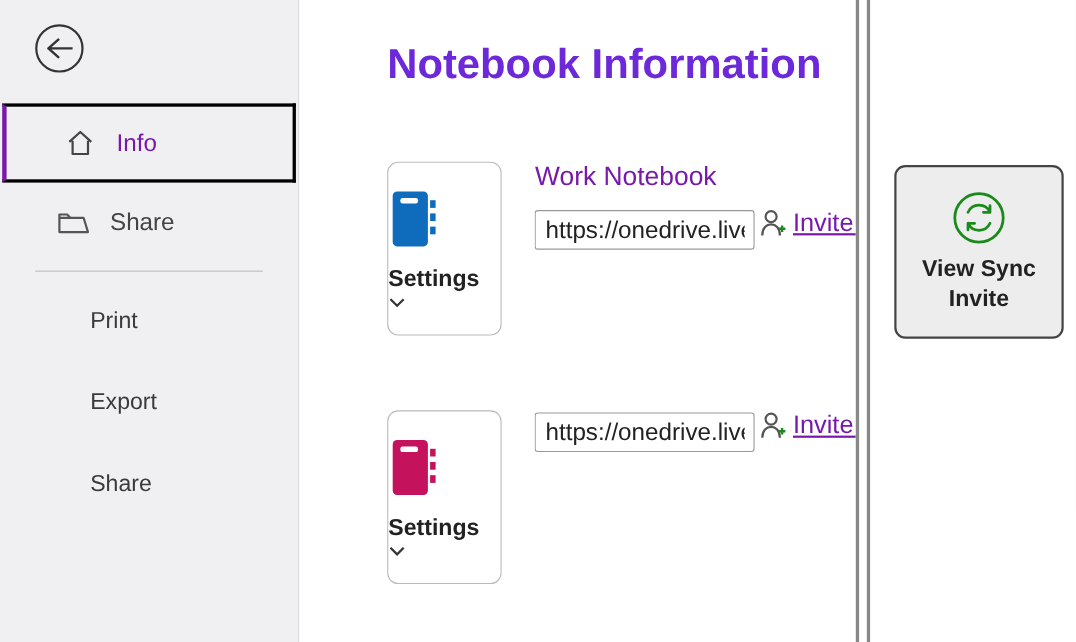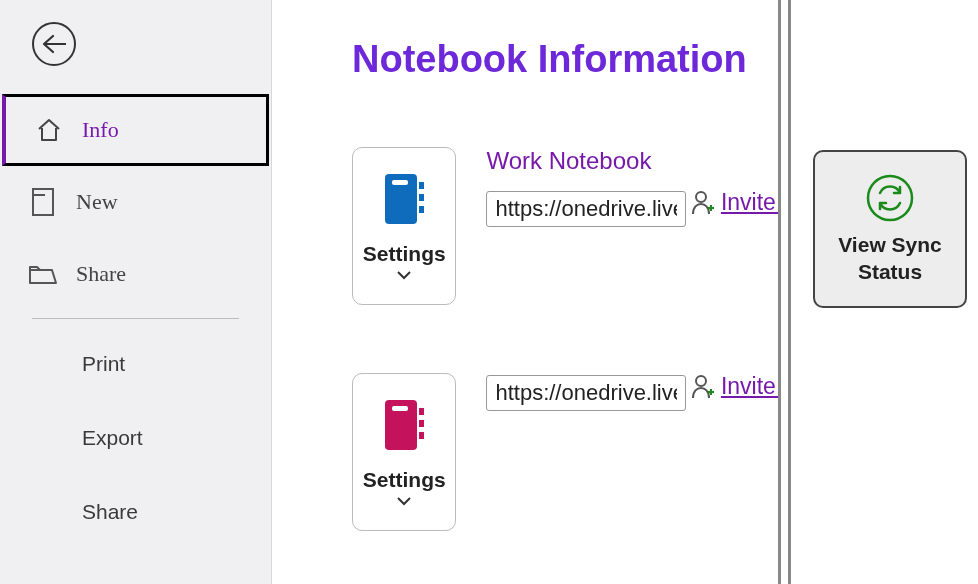--- a/index.html
+++ b/index.html
@@ -28,26 +28,25 @@
       display: flex;
       align-items: center;
       justify-content: center;
       cursor: pointer;
       background: transparent;
     }
     .nav-item {
       display: flex;
       align-items: center;
       height: 72px;
-      padding-left: 28px;
+      padding-left: 52px;
       font-size: 22px;
       color: #444;
       cursor: pointer;
       gap: 18px;
-      font-family: Liberation Serif, serif;
     }
     .nav-item.selected {
       border: 3px solid #000;
       border-left: 4px solid #7719aa;
       color: #7719aa;
       margin: 0 2px 0 2px;
     }
     .nav-sub {
       padding-left: 82px;
       font-size: 21px;
@@ -94,21 +93,20 @@
       align-items: flex-start;
     }
     .settings-btn {
       width: 154px;
       height: 158px;
       border: 1.5px solid #bbb;
       border-radius: 10px;
       background: #fff;
       display: flex;
       flex-direction: column;
-      align-items: center;
       justify-content: center;
       cursor: pointer;
       gap: 4px;
     }
     .settings-label {
       font-size: 21px;
       font-weight: 600;
       color: #222;
       margin-top: 12px;
     }
@@ -190,29 +188,20 @@
 
   <div class="nav-item selected">
     <span class="icon-wrap">
       <svg width="28" height="28" viewBox="0 0 28 28">
         <path d="M4 13 L14 4 L24 13 M7 12 V24 H21 V12" stroke="#444" stroke-width="2" fill="none" stroke-linejoin="round"></path>
       </svg>
     </span>
     <span>Info</span>
   </div>
 
-  <div class="nav-item">
-    <span class="icon-wrap">
-      <svg width="26" height="30" viewBox="0 0 26 30">
-        <rect x="3" y="2" width="20" height="26" stroke="#555" stroke-width="2" fill="none"></rect>
-        <path d="M3 8 H15" stroke="#555" stroke-width="2"></path>
-      </svg>
-    </span>
-    <span>New</span>
-  </div>
 
   <div class="nav-item">
     <span class="icon-wrap">
       <svg width="30" height="24" viewBox="0 0 30 24">
         <path d="M2 5 V21 H28 L24 8 H12 L9 5 Z M2 8 H22" stroke="#555" stroke-width="2" fill="none" stroke-linejoin="round"></path>
       </svg>
     </span>
     <span>Share</span>
   </div>
 
@@ -292,16 +281,16 @@
   <div class="vline"></div>
   <div class="vline vline2"></div>
 
   <div class="right-pane">
     <div class="sync-btn">
       <svg width="50" height="50" viewBox="0 0 50 50">
         <circle cx="25" cy="25" r="22" stroke="#1a8a1a" stroke-width="2.5" fill="none"></circle>
         <path d="M15 20 A11 11 0 0 1 35 20 M35 20 L35 14 M35 20 L29 20" stroke="#1a8a1a" stroke-width="2.5" fill="none" stroke-linecap="round"></path>
         <path d="M35 30 A11 11 0 0 1 15 30 M15 30 L15 36 M15 30 L21 30" stroke="#1a8a1a" stroke-width="2.5" fill="none" stroke-linecap="round"></path>
       </svg>
-      <span class="sync-label">View Sync Status</span>
+      <span class="sync-label">View Sync Invite</span>
     </div>
   </div>
 </div>
 
 </body></html>

